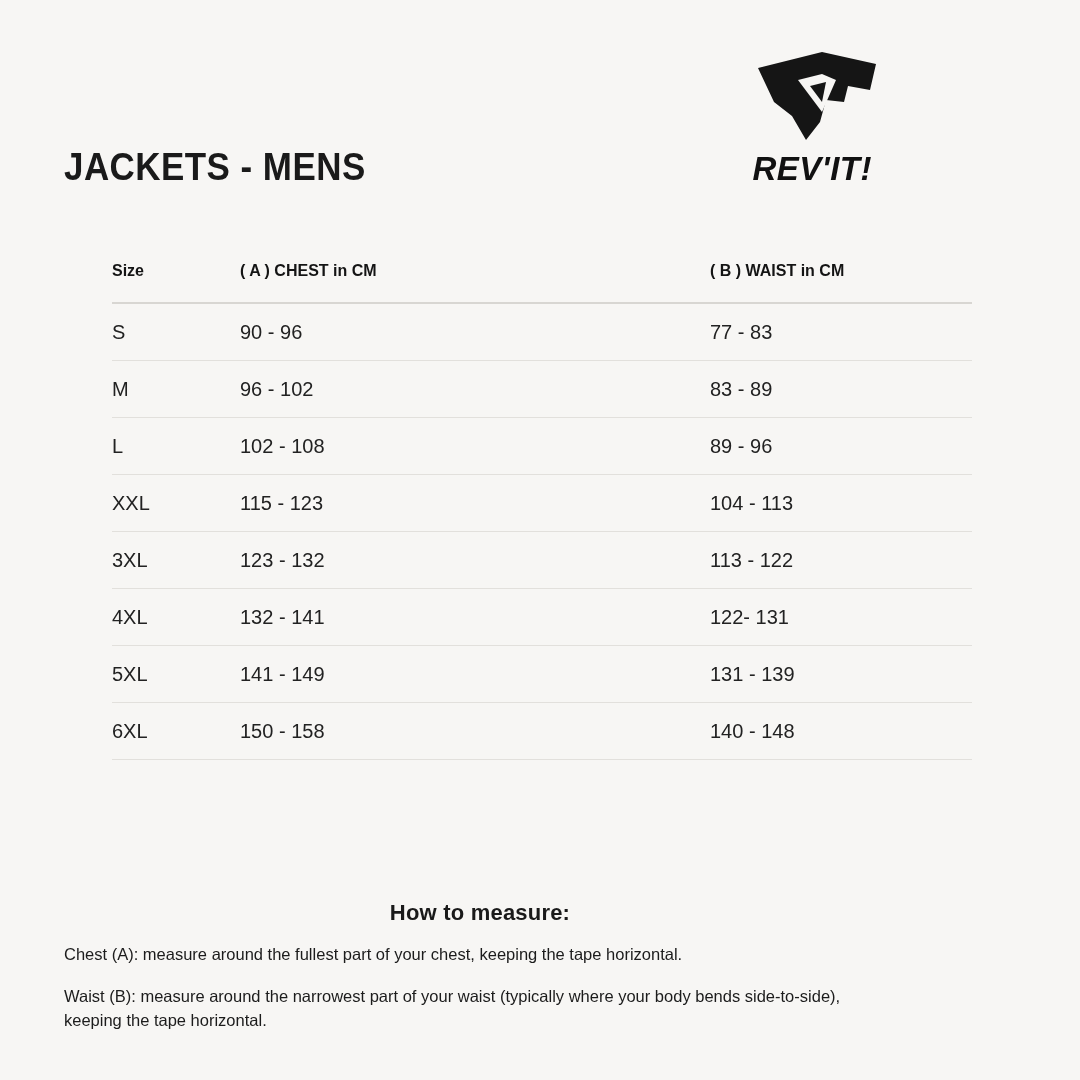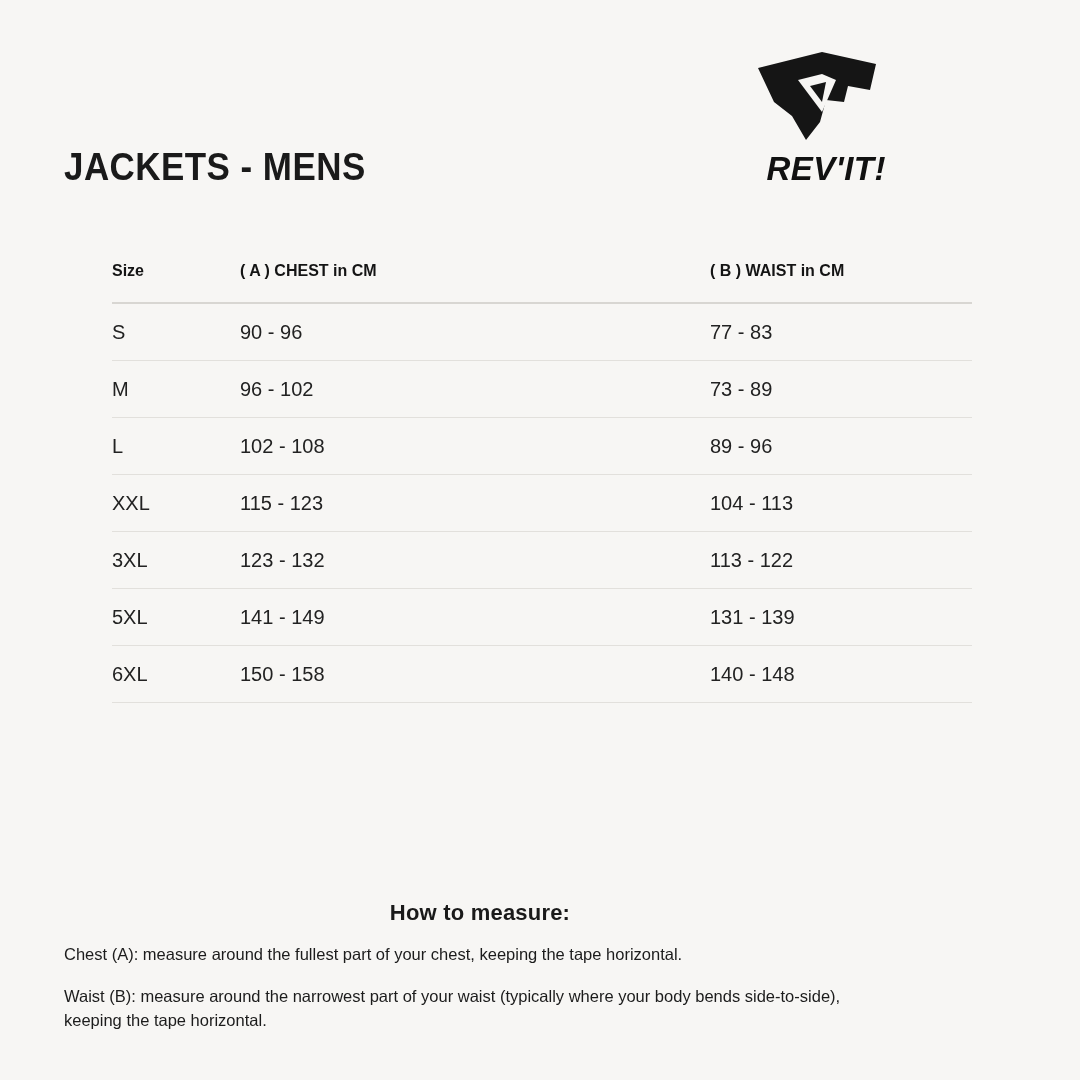--- a/index.html
+++ b/index.html
@@ -53,21 +53,21 @@
   }
   .logo-mark {
     position: absolute;
     right: 10px;
     top: 0;
     width: 130px;
     height: 92px;
   }
   .logo-word {
     position: absolute;
-    right: 6px;
+    right: 20px;
     top: 100px;
     font-size: 33px;
     font-weight: bold;
     font-style: italic;
     letter-spacing: 0.5px;
     color: #111;
     font-family: "Liberation Sans", sans-serif;
   }
 
   
@@ -158,36 +158,41 @@
       </thead>
       <tbody>
         <tr>
           <td>S</td>
           <td>90 - 96</td>
           <td>77 - 83</td>
         </tr>
         <tr>
           <td>M</td>
           <td>96 - 102</td>
-          <td>73 - 89</td>
+          <td>83 - 89</td>
         </tr>
         <tr>
           <td>L</td>
           <td>102 - 108</td>
           <td>89 - 96</td>
         </tr>
         <tr>
           <td>XXL</td>
           <td>115 - 123</td>
           <td>104 - 113</td>
         </tr>
         <tr>
           <td>3XL</td>
           <td>123 - 132</td>
           <td>113 - 122</td>
+        </tr>
+        <tr>
+          <td>4XL</td>
+          <td>132 - 141</td>
+          <td>122- 131</td>
         </tr>
         <tr>
           <td>5XL</td>
           <td>141 - 149</td>
           <td>131 - 139</td>
         </tr>
         <tr>
           <td>6XL</td>
           <td>150 - 158</td>
           <td>140 - 148</td>

